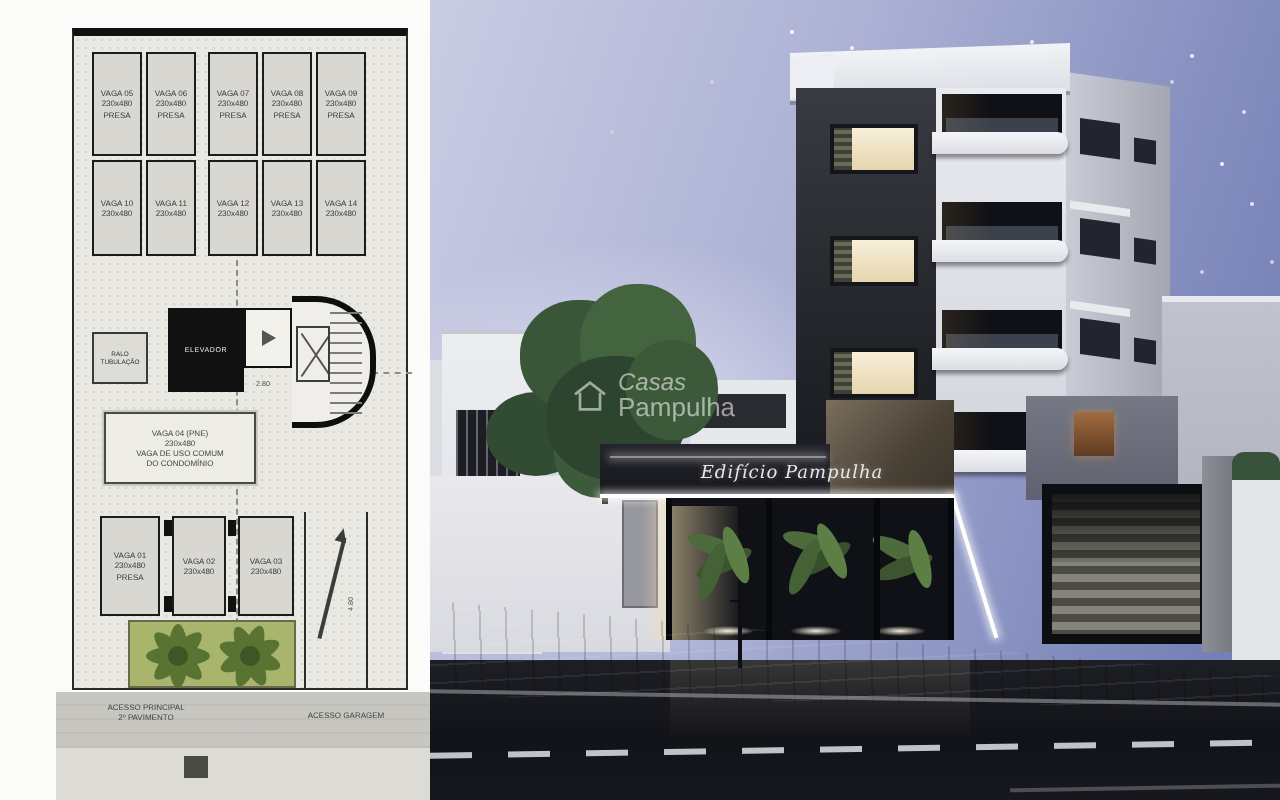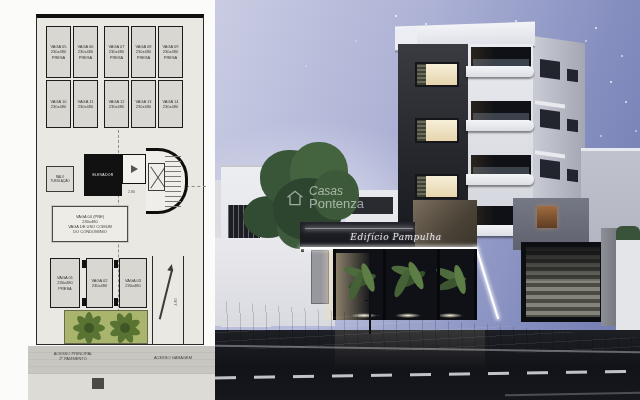--- a/index.html
+++ b/index.html
@@ -418,17 +418,17 @@
     <div id="lane2" class="abs"></div>
     <div id="sapling" class="abs"></div>
     <div id="sapling2" class="abs"></div>
 
     <div id="wm" class="abs">
       <svg width="20" height="20" viewBox="0 0 24 24">
         <path d="M3 11 L12 4 L21 11 M6 10 V20 H18 V10" stroke="rgba(255,255,255,.55)" fill="none" stroke-width="1.6"></path>
       </svg>
       <div>
         <div class="t1">Casas</div>
-        <div class="t2">Pontenza</div>
+        <div class="t2">Pampulha</div>
       </div>
     </div>
   </div>
 </div>
 
 </body></html>

